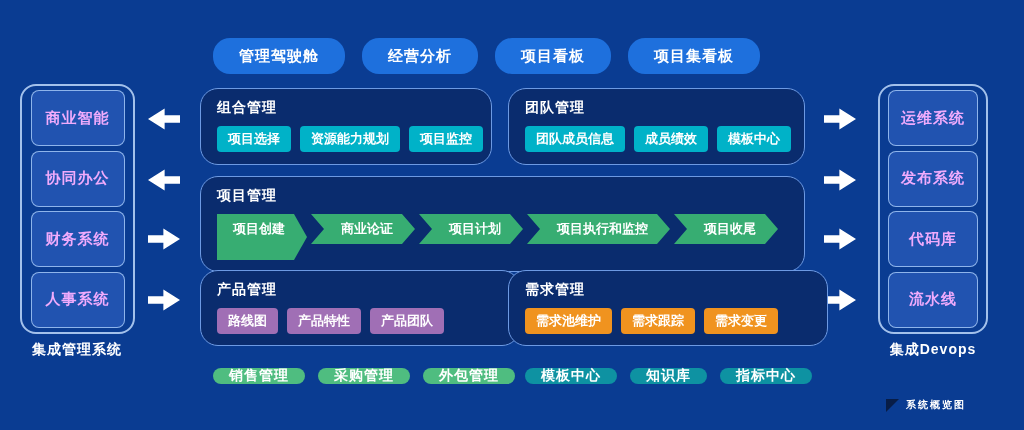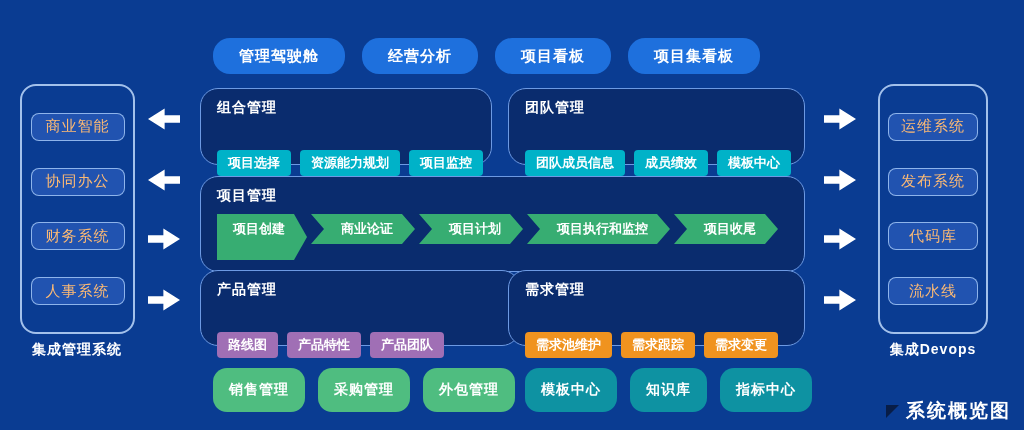--- a/index.html
+++ b/index.html
@@ -20,24 +20,24 @@
 
   
   .side-panel {
     position:absolute; top:84px; height:250px; box-sizing:border-box;
     border:2px solid rgba(190,216,250,.85); border-radius:16px;
     display:flex; flex-direction:column; justify-content:space-evenly; align-items:center;
   }
   .side-panel.left { left:20px; width:115px; }
   .side-panel.right { left:878px; width:110px; }
   .sys-box {
-    width:94px; height:28px; box-sizing:border-box;
+    width:94px; height:56px; box-sizing:border-box;
     background: var(--sys-box, #2153b0);
     border:1px solid rgba(170,205,250,.8); border-radius:8px;
-    color:#fdba74; font-size:15px; font-weight:normal; letter-spacing:1px;
+    color:#f0abfc; font-size:15px; font-weight:bold; letter-spacing:1px;
     display:flex; align-items:center; justify-content:center; cursor:pointer;
   }
   .side-panel.right .sys-box { width:90px; }
   .side-caption {
     position:absolute; top:341px; color:#fff; font-size:14px; font-weight:bold;
     text-align:center; letter-spacing:1px;
   }
   .left-caption { left:18px; width:118px; }
   .right-caption { left:870px; width:126px; }
 
@@ -53,27 +53,27 @@
   
   .section {
     position:absolute; box-sizing:border-box; padding:10px 16px;
     background: var(--section-fill, #0a2c6e);
     border:1px solid #6d9ae3; border-radius:18px;
   }
   #sec-portfolio   { left:200px; top:88px;  width:292px; height:77px; }
   #sec-team        { left:508px; top:88px;  width:297px; height:77px; }
   #sec-project     { left:200px; top:176px; width:605px; height:96px; }
   #sec-product     { left:200px; top:270px; width:320px; height:76px; }
-  #sec-requirement { left:508px; top:270px; width:297px; height:76px; }
+  #sec-requirement { left:508px; top:270px; width:320px; height:76px; }
   .section-title { color:#fff; font-size:14px; font-weight:bold; letter-spacing:1px; }
 
   .btn-row { display:flex; gap:9px; margin-top:9px; }
   .chip {
     height:26px; display:flex; align-items:center; padding:0 11px; border-radius:4px;
-    color:#fff; font-size:13px; font-weight:bold; white-space:nowrap; cursor:pointer;margin-top:24px;
+    color:#fff; font-size:13px; font-weight:bold; white-space:nowrap; cursor:pointer;
   }
   .chip.cyan   { background: var(--cyan, #00b2c8); }
   .chip.purple { background: var(--purple, #a06fb5); }
   .chip.orange { background: var(--orange, #f0931f); }
 
   
   .flow { display:flex; gap:4px; margin-top:9px; }
   .step {
     height:30px; background: var(--step-green, #37ad72);
     color:#fff; font-size:13px; font-weight:bold; white-space:nowrap;
@@ -83,28 +83,28 @@
   }
   .step.first {
     padding:0 22px 16px 16px;
     clip-path:polygon(0 0, calc(100% - 13px) 0, 100% 50%, calc(100% - 13px) 100%, 0 100%);
   }
 
   
   .bottom-group { position:absolute; top:368px; display:flex; gap:13px; }
   #bottom-left  { left:213px; }
   #bottom-right { left:525px; }
-  .pill.small { height:44px; border-radius:14px; padding:0 16px; font-size:14px; }
+  .pill.small { height:16px; border-radius:14px; padding:0 16px; font-size:14px; }
   .pill.green { background: var(--pill-green, #4fbd80); }
   .pill.teal  { background: var(--pill-teal, #0e92a2); }
 
   
   .footer { position:absolute; left:886px; top:398px; display:flex; align-items:center; gap:7px; }
   .tri { width:0; height:0; border-top:13px solid var(--triangle, #081d47); border-right:13px solid transparent; }
-  .footer-label { color:#fff; font-size:19px; font-weight:bold; letter-spacing:2px; }
+  .footer-label { color:#fff; font-size:10px; font-weight:bold; letter-spacing:2px; }
 </style>
 </head>
 <body>
 
 <div class="canvas">
 
   <div class="top-nav">
     <div class="pill blue">管理驾驶舱</div>
     <div class="pill blue">经营分析</div>
     <div class="pill blue">项目看板</div>

